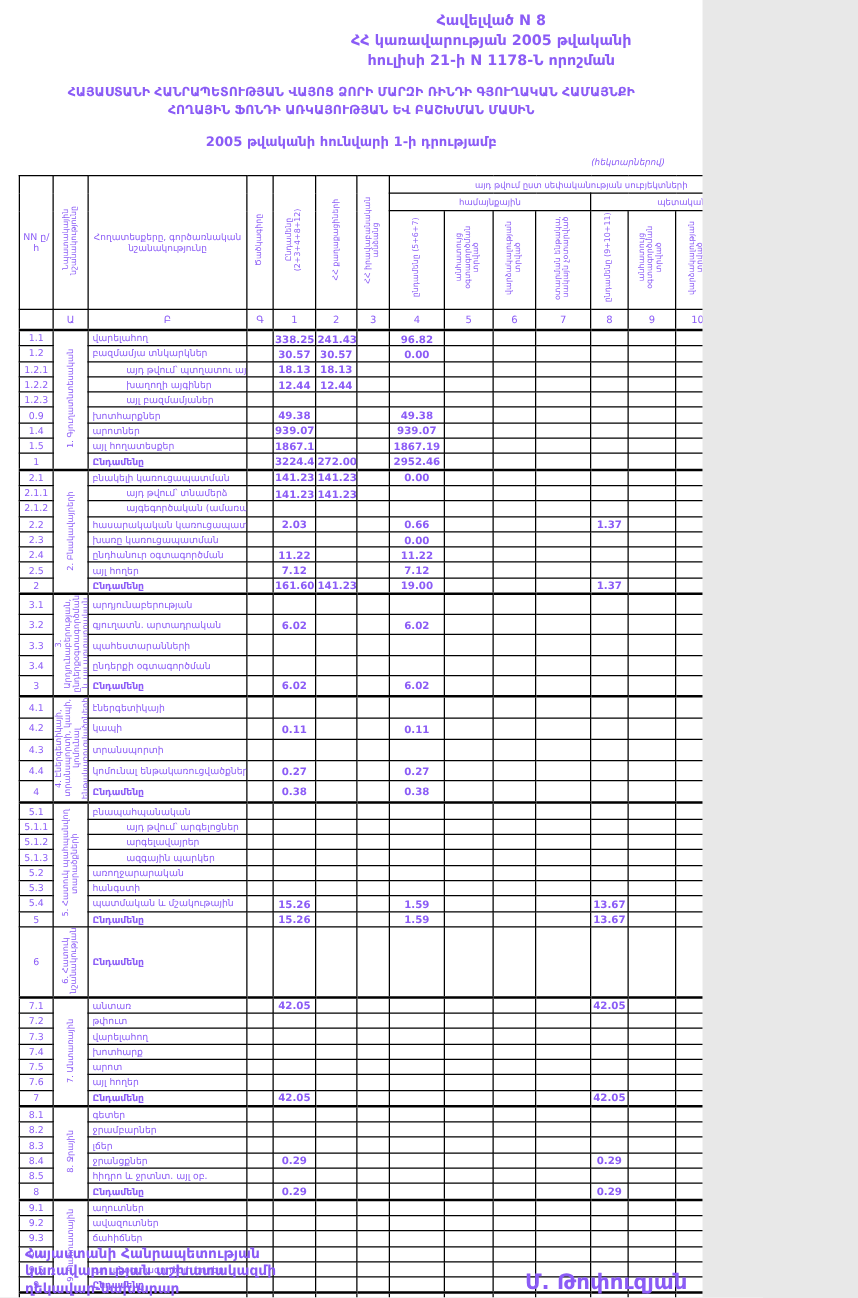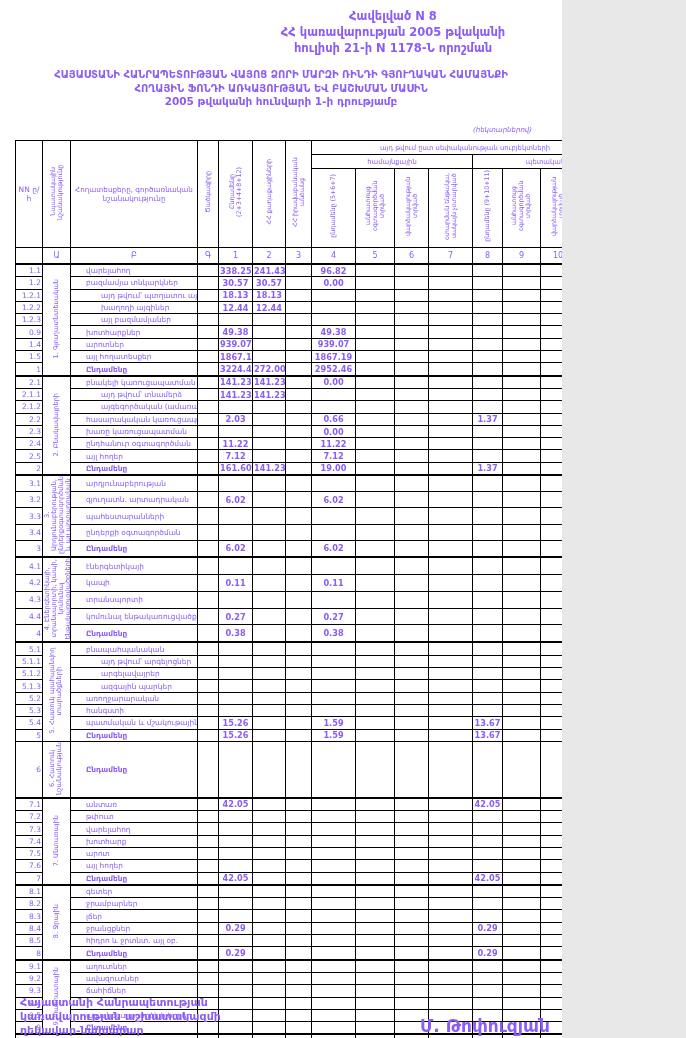--- a/index.html
+++ b/index.html
@@ -5,43 +5,43 @@
   html,body{margin:0;padding:0;background:#e8e8e8;}
   .page{position:relative;width:562px;height:1038px;background:#fff;color:#8b5cf6;
         font-family:"DejaVu Sans",sans-serif;overflow:hidden;}
   
   .appendix{position:absolute;top:8px;right:14px;width:310px;text-align:center;
             font-weight:bold;font-size:11.5px;line-height:1.4;}
   
   .titleblock{position:absolute;top:66px;left:0;width:100%;text-align:center;}
   .t1{font-weight:bold;font-size:13px;letter-spacing:5px;}
   .t2,.t3{font-weight:bold;font-size:10px;margin-top:3px;}
-  .t4{font-weight:bold;font-size:10.5px;margin-top:1px;}
+  .t4{font-weight:bold;font-size:10.5px;margin-top:14px;}
   .unit{position:absolute;top:126px;right:30px;font-style:italic;font-size:7px;}
   
   table.land{position:absolute;left:15px;top:140px;border-collapse:collapse;table-layout:fixed;
              width:665px;}
   table.land td,table.land th{border:1px solid #000;padding:0 1px;overflow:hidden;
              font-weight:normal;vertical-align:middle;}
   col.w-no{width:27px}col.w-sec{width:28px}col.w-lbl{width:127px}col.w-code{width:21px}
   col.w1{width:34px}col.w2{width:33px}col.w3{width:26px}col.w4{width:44px}col.w5{width:39px}
   col.w6{width:34px}col.w7{width:44px}col.w8{width:30px}col.w9{width:38px}col.w10{width:35px}
   col.w11{width:43px}col.w12{width:62px}
   thead .band{height:13px;font-size:6.8px;text-align:center;font-weight:bold;}
   thead .vhead{height:76px;text-align:center;}
   .vtext{display:inline-block;writing-mode:vertical-rl;transform:rotate(180deg);
          font-size:6.3px;line-height:1.08;max-height:74px;white-space:normal;text-align:center;}
   thead .hlbl{font-size:7.2px;text-align:center;}
   thead .nnhead{font-size:7.5px;text-align:center;}
   tr.numrow td{height:15px;font-size:8px;text-align:center;padding:0;}
   tbody td{height:11.3px;font-size:8px;}
-  tbody td.c-no{text-align:right;font-size:7.5px;}
+  tbody td.c-no{text-align:center;font-size:7.5px;}
   tbody td.c-sec{text-align:center;}
   tbody td.c-sec .vtext{font-size:6.6px;max-height:none;}
-  tbody td.c-label{font-size:7.4px;white-space:nowrap;padding-left:15px;}
+  tbody td.c-label{font-size:7.4px;white-space:nowrap;padding-left:3px;}
   tbody td.c-label.indent{padding-left:30px;}
   tbody td.c-val{text-align:center;font-weight:bold;font-size:8.2px;white-space:nowrap;}
   tr.sec-start td{border-top:2px solid #000;}
   tr.total-row td{border-top:1.5px solid #000;}
   tr.total-row td.c-label{font-weight:bold;}
   tr.tall td{height:34px;}
   tr.grand td{border-top:2px solid #000;border-bottom:3px solid #000;height:16px;}
   tr.grand td.g-label{font-size:7.3px;font-weight:bold;padding-left:2px;white-space:nowrap;}
   
   .sig-left{position:absolute;left:20px;top:996px;font-weight:bold;font-size:11px;line-height:1.25;}

